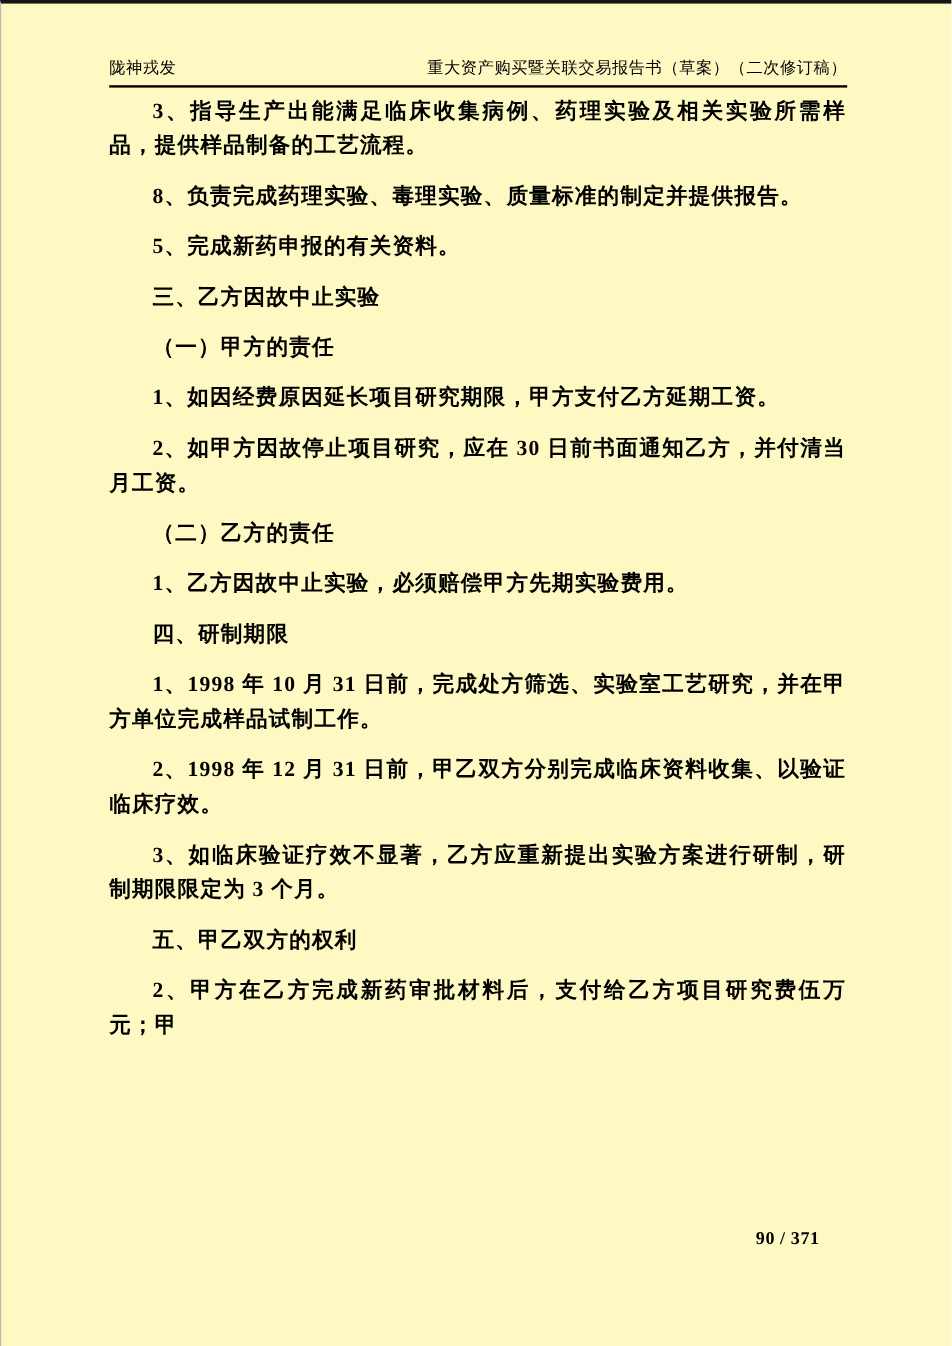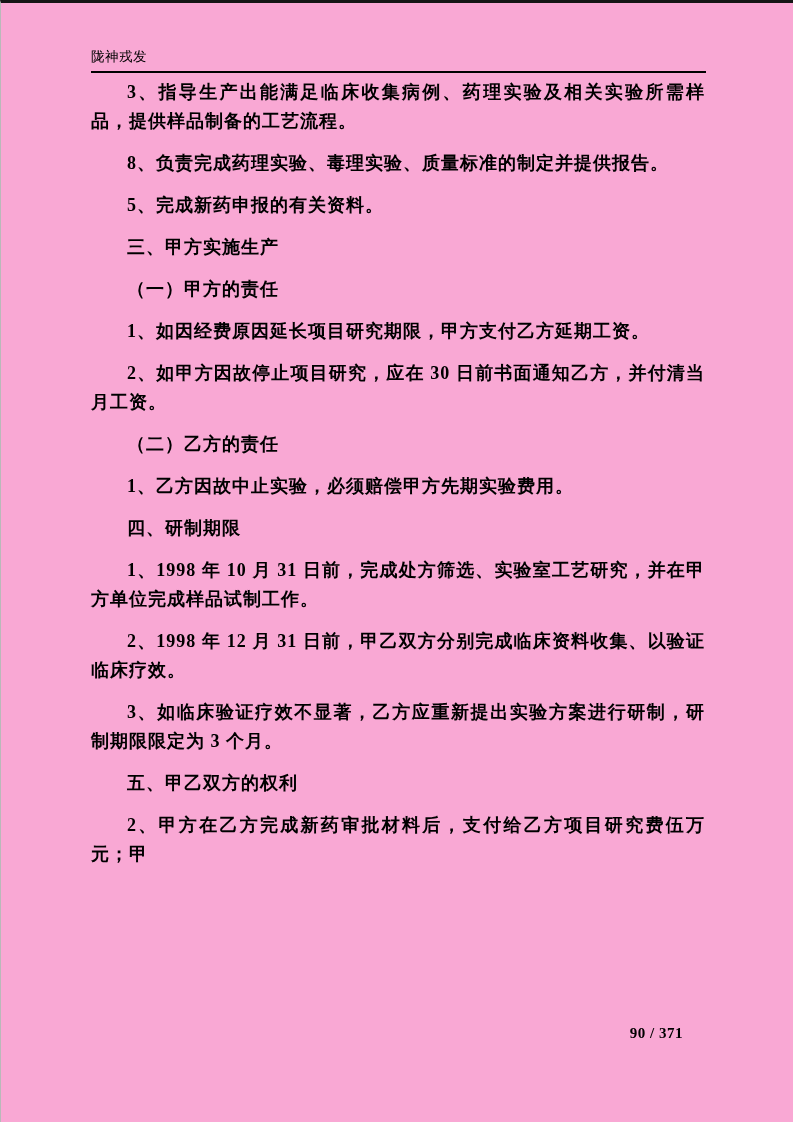--- a/index.html
+++ b/index.html
@@ -4,21 +4,21 @@
 <style>
   html, body {
     margin: 0;
     padding: 0;
     background: #ffffff;
   }
   .page {
     position: relative;
     width: 793px;
     height: 1122px;
-    background: #f9a8d4;
+    background: #fef9c3;
     box-sizing: border-box;
     border-top: 3px solid #151515;
     border-left: 1px solid #b9b9b9;
     overflow: hidden;
     font-family: "Liberation Serif", serif;
     color: #000000;
   }
   .header {
     margin: 45px 87px 0 90px;
     display: flex;
@@ -58,27 +58,28 @@
     margin-top: 12px;
   }
 </style>
 </head>
 <body>
 
 <div class="page">
 
   <div class="header">
     <span class="h-left">陇神戎发</span>
+    <span class="h-right">重大资产购买暨关联交易报告书（草案）（二次修订稿）</span>
   </div>
 
   <div class="content">
     <p class="para">3、指导生产出能满足临床收集病例、药理实验及相关实验所需样品，提供样品制备的工艺流程。</p>
     <p class="para">8、负责完成药理实验、毒理实验、质量标准的制定并提供报告。</p>
     <p class="para">5、完成新药申报的有关资料。</p>
-    <p class="para">三、甲方实施生产</p>
+    <p class="para">三、乙方因故中止实验</p>
     <p class="para">（一）甲方的责任</p>
     <p class="para">1、如因经费原因延长项目研究期限，甲方支付乙方延期工资。</p>
     <p class="para">2、如甲方因故停止项目研究，应在 30 日前书面通知乙方，并付清当月工资。</p>
     <p class="para">（二）乙方的责任</p>
     <p class="para">1、乙方因故中止实验，必须赔偿甲方先期实验费用。</p>
     <p class="para">四、研制期限</p>
     <p class="para">1、1998 年 10 月 31 日前，完成处方筛选、实验室工艺研究，并在甲方单位完成样品试制工作。</p>
     <p class="para">2、1998 年 12 月 31 日前，甲乙双方分别完成临床资料收集、以验证临床疗效。</p>
     <p class="para">3、如临床验证疗效不显著，乙方应重新提出实验方案进行研制，研制期限限定为 3 个月。</p>
     <p class="para">五、甲乙双方的权利</p>

